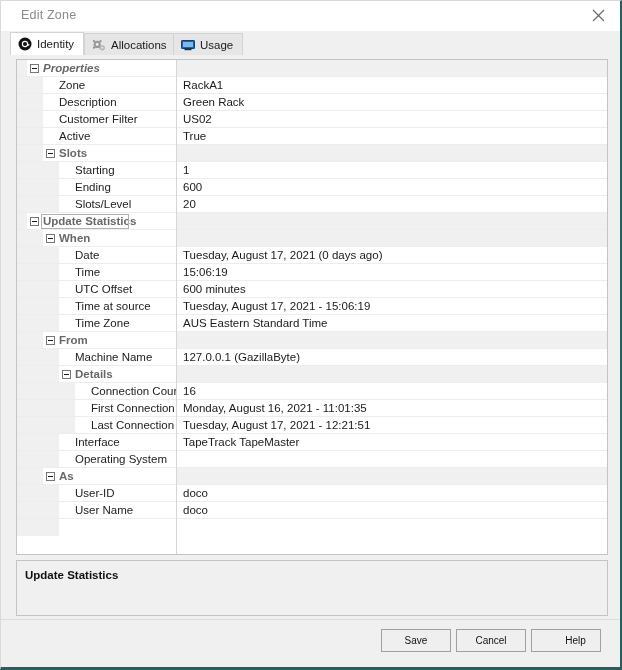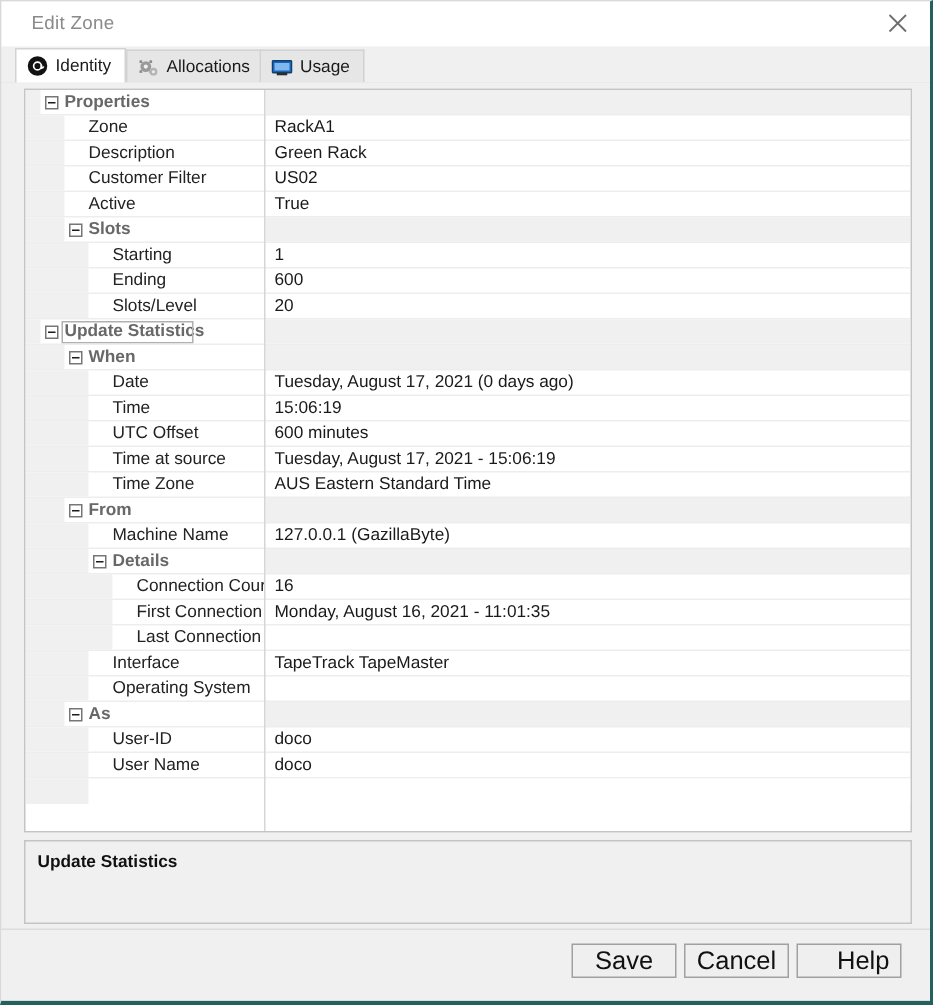--- a/index.html
+++ b/index.html
@@ -217,21 +217,21 @@
     border-top: 1px solid #dcdcdc;
   }
   .btn {
     position: absolute;
     top: 9px;
     width: 70px; height: 23px;
     box-sizing: border-box;
     background: #efefef;
     border: 1px solid #a0a0a0;
     font-family: "Liberation Sans", sans-serif;
-    font-size: 17px;
+    font-size: 10px;
     color: #111111;
     cursor: default;
   }
 </style>
 </head>
 <body>
 
 <div class="window">
 
   <div class="titlebar">
@@ -281,21 +281,21 @@
   </div>
 
   <div class="content">
 
     <div class="grid-wrap">
       <div class="grid" id="grid-rows">
           <div class="row category">
             <div class="gutter" style="width: 10px;"></div>
             <div class="namecell">
               <div class="expander" style="left: 13px;"></div>
-              <span class="label cat" style="left: 26px;">Properties</span>
+              <span class="label cat" style="left: 26px; font-style: italic;">Properties</span>
             </div>
             <div class="valuecell"></div>
           </div>
           <div class="row property">
             <div class="gutter" style="width: 26px;"></div>
             <div class="namecell">
               <span class="label" style="left: 42px; text-align: center;">Zone</span>
             </div>
             <div class="valuecell">RackA1</div>
           </div>
@@ -436,20 +436,21 @@
             <div class="namecell">
               <span class="label" style="left: 74px;">First Connection</span>
             </div>
             <div class="valuecell">Monday, August 16, 2021 - 11:01:35</div>
           </div>
           <div class="row property">
             <div class="gutter" style="width: 58px;"></div>
             <div class="namecell">
               <span class="label" style="left: 74px;">Last Connection</span>
             </div>
+            <div class="valuecell">Tuesday, August 17, 2021 - 12:21:51</div>
           </div>
           <div class="row property">
             <div class="gutter" style="width: 42px;"></div>
             <div class="namecell">
               <span class="label" style="left: 58px;">Interface</span>
             </div>
             <div class="valuecell">TapeTrack TapeMaster</div>
           </div>
           <div class="row property">
             <div class="gutter" style="width: 42px;"></div>

